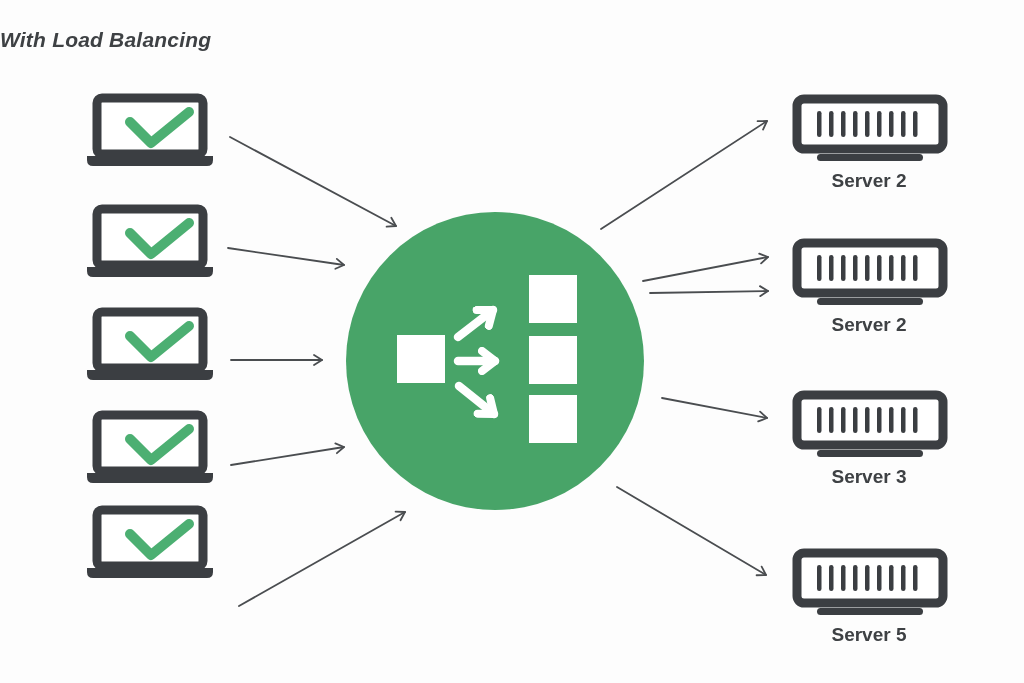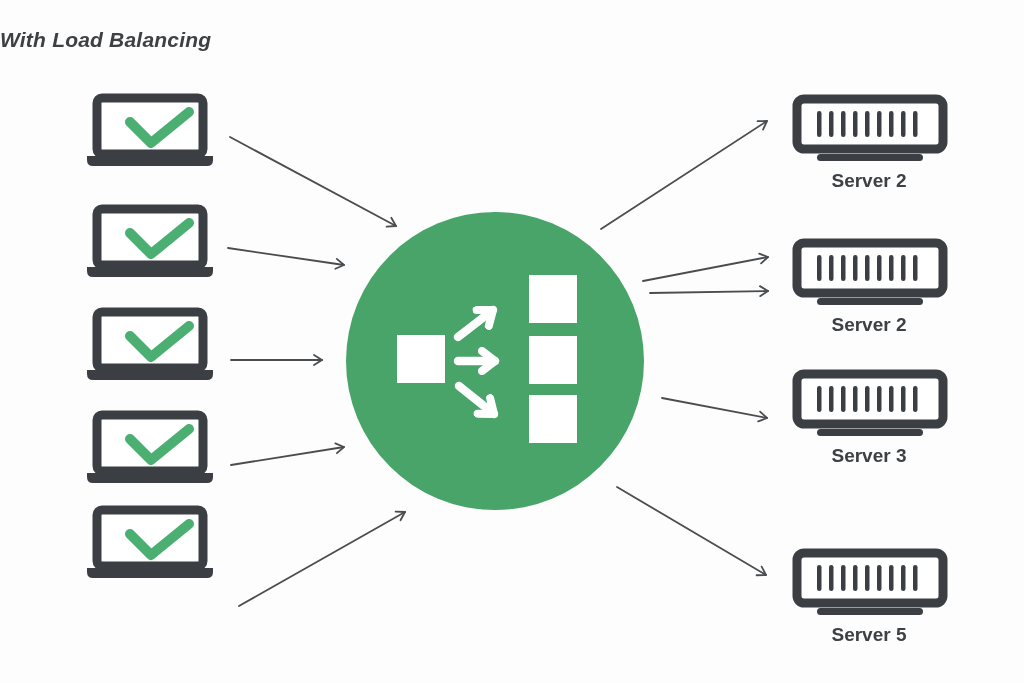--- a/index.html
+++ b/index.html
@@ -176,21 +176,21 @@
           <rect x="88" y="19" width="4.5" height="26" rx="2.2"></rect>
         <rect x="100" y="19" width="4.5" height="26" rx="2.2"></rect>
           <rect x="112" y="19" width="4.5" height="26" rx="2.2"></rect>
         <rect x="124" y="19" width="4.5" height="26" rx="2.2"></rect>
       </g>
       <rect x="28" y="62" width="106" height="7" rx="3.5" fill="#3b3e42"></rect>
     </svg>
     <div class="server-label">Server 2</div>
   </div>
 
-  <div class="server-group" style="top:367px">
+  <div class="server-group" style="top:388px">
     <svg width="160" height="72" viewBox="0 0 160 72">
       <rect x="8" y="7" width="146" height="50" rx="7" fill="#ffffff" stroke="#3b3e42" stroke-width="9"></rect>
       <g fill="#3b3e42">
         <rect x="28" y="19" width="4.5" height="26" rx="2.2"></rect>
           <rect x="40" y="19" width="4.5" height="26" rx="2.2"></rect>
         <rect x="52" y="19" width="4.5" height="26" rx="2.2"></rect>
           <rect x="64" y="19" width="4.5" height="26" rx="2.2"></rect>
         <rect x="76" y="19" width="4.5" height="26" rx="2.2"></rect>
           <rect x="88" y="19" width="4.5" height="26" rx="2.2"></rect>
         <rect x="100" y="19" width="4.5" height="26" rx="2.2"></rect>

